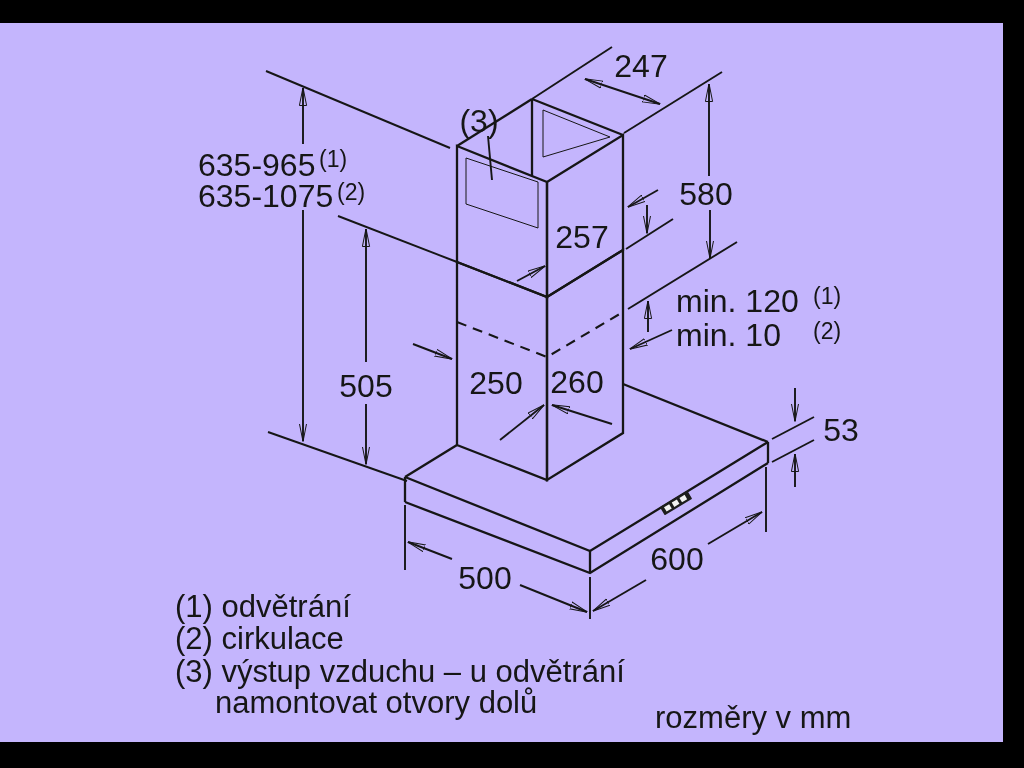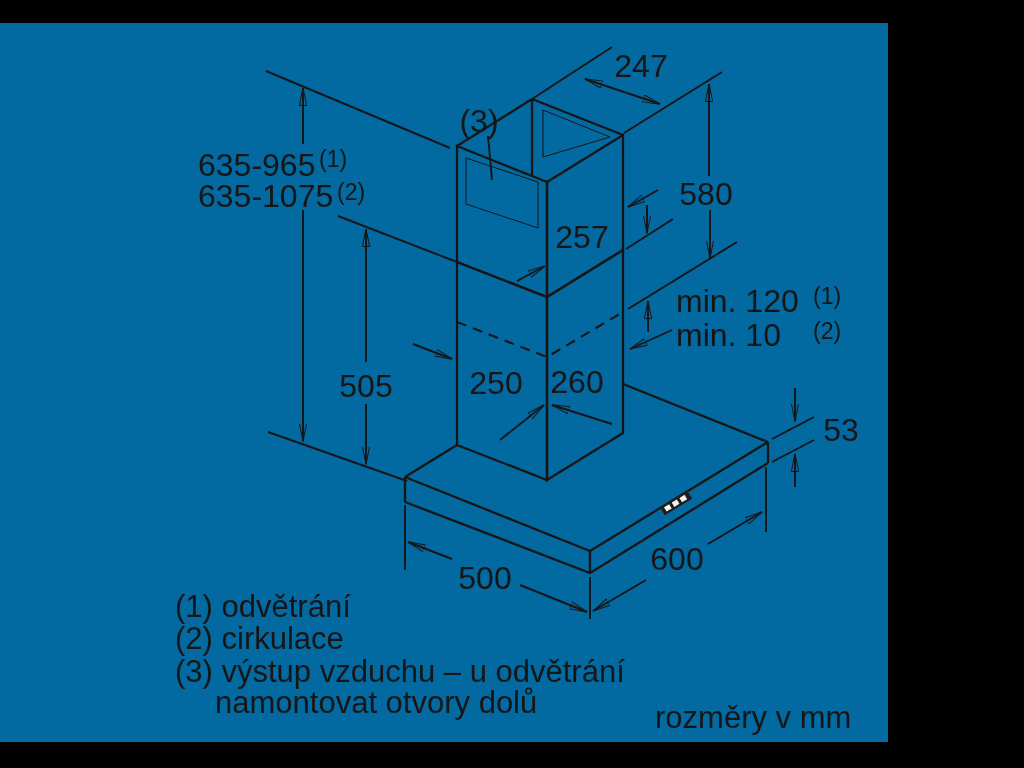--- a/index.html
+++ b/index.html
@@ -1,16 +1,16 @@
 <!DOCTYPE html>
 <html><head>
 <meta charset="utf-8">
 <style>
   html,body{margin:0;padding:0;background:#000;}
-  .stage{position:relative;width:888px;height:768px;background:#0369a1;overflow:hidden;
+  .stage{position:relative;width:1003px;height:768px;background:#c4b5fd;overflow:hidden;
          font-family:"Liberation Sans", sans-serif;}
   .bar{position:absolute;left:0;width:1024px;background:#000;}
   .bar.top{top:0;height:23px;}
   .bar.bottom{top:742px;height:26px;}
   svg text{fill:#161616;font-family:"Liberation Sans", sans-serif;}
   svg .dim{font-size:32px;}
   svg .sup{font-size:23px;}
   svg .leg{font-size:31px;}
   svg line,svg path,svg polyline{stroke:#161616;fill:none;}
   svg .obj{stroke-width:2.3;}

